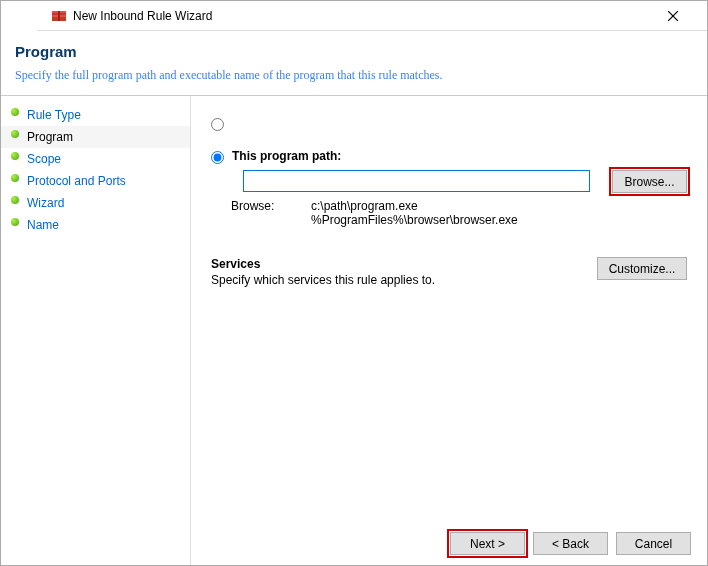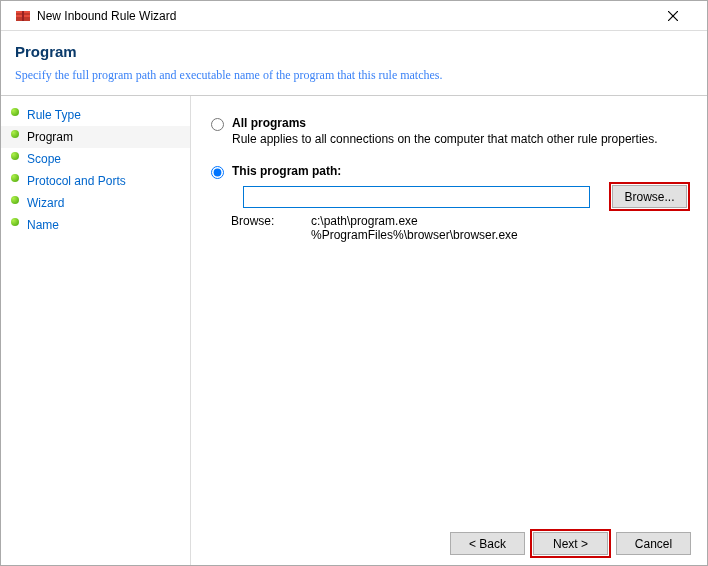--- a/index.html
+++ b/index.html
@@ -17,20 +17,21 @@
     display: flex;
     flex-direction: column;
     position: relative;
   }
   .titlebar {
     height: 30px;
     display: flex;
     align-items: center;
     padding: 0 14px;
     border-bottom: 1px solid #ddd;
+    margin-left: 36px;
   }
   .titlebar .app-icon { width:16px; height:16px; margin-right:6px; }
   .titlebar .title { flex:1; font-size:12px; }
   .titlebar .close {
     width: 40px; height: 28px;
     display:flex; align-items:center; justify-content:center;
     font-size:14px; cursor:default;
   }
   .header {
     padding: 10px 14px 12px 14px;
@@ -86,21 +87,21 @@
   .option-row {
     display:flex;
     align-items:flex-start;
     margin: 6px 0;
   }
   .option-row input[type=radio] { margin: 2px 8px 0 0; }
   .opt-block { margin-bottom: 18px; }
   .opt-label { font-weight: bold; }
   .opt-desc { font-size:12px; color:#000; margin-top:2px; }
   .path-row {
-    display:flex; align-items:flex-end; gap:22px;
+    display:flex; align-items:flex-start; gap:22px;
     margin-top:6px; margin-left: 32px;
   }
   .path-input {
     flex:1;
     height: 22px;
     border: 1px solid #0078d7;
     padding: 0 4px;
     font-family: inherit;
     font-size: 12px;
   }
@@ -195,45 +196,48 @@
           <span class="bullet"></span>
           <span>Name</span>
         </div>
     </div>
 
     <div class="content">
 
       <div class="opt-block">
         <div class="option-row">
           <input type="radio" name="prog" style="">
-          <div>
-            <div class="opt-label">All programs</div>
-            <div class="opt-desc">Rule applies to all connections on the computer that match other rule properties.</div>
-          </div>
         </div>
       </div>
 
       <div class="opt-block">
         <div class="option-row">
           <input type="radio" name="prog" checked="" style="">
           <div class="opt-label">This program path:</div>
         </div>
         <div class="path-row">
           <input class="path-input" type="text" value="" style="">
           <button class="btn hl-red">Browse...</button>
         </div>
         <div class="example">
           <div class="ex-label">Browse:</div>
           <div class="ex-text">c:\path\program.exe
 %ProgramFiles%\browser\browser.exe</div>
         </div>
       </div>
 
+      <div class="services">
+        <div class="svc-text">
+          <div class="svc-title">Services</div>
+          <div class="svc-desc">Specify which services this rule applies to.</div>
+        </div>
+        <button class="btn" style="min-width:90px">Customize...</button>
+      </div>
 
       <div class="footer">
+        <button class="btn hl-red">Next &gt;</button>
         <button class="btn">&lt; Back</button>
-        <button class="btn hl-red">Next &gt;</button>
         <button class="btn">Cancel</button>
       </div>
     </div>
 
   </div>
 </div>
 
 </body></html>

